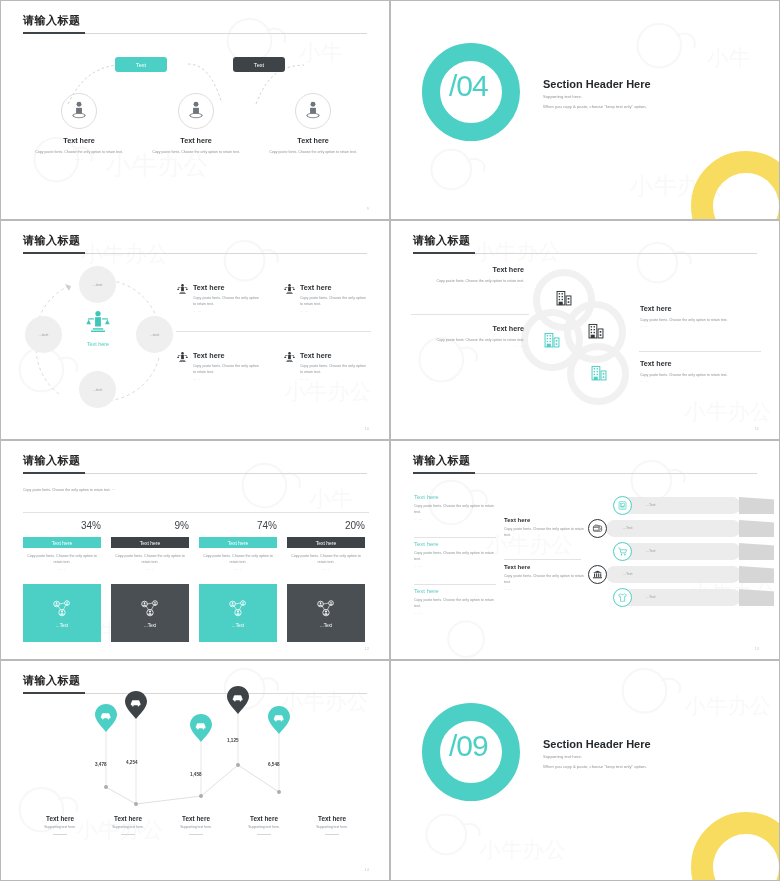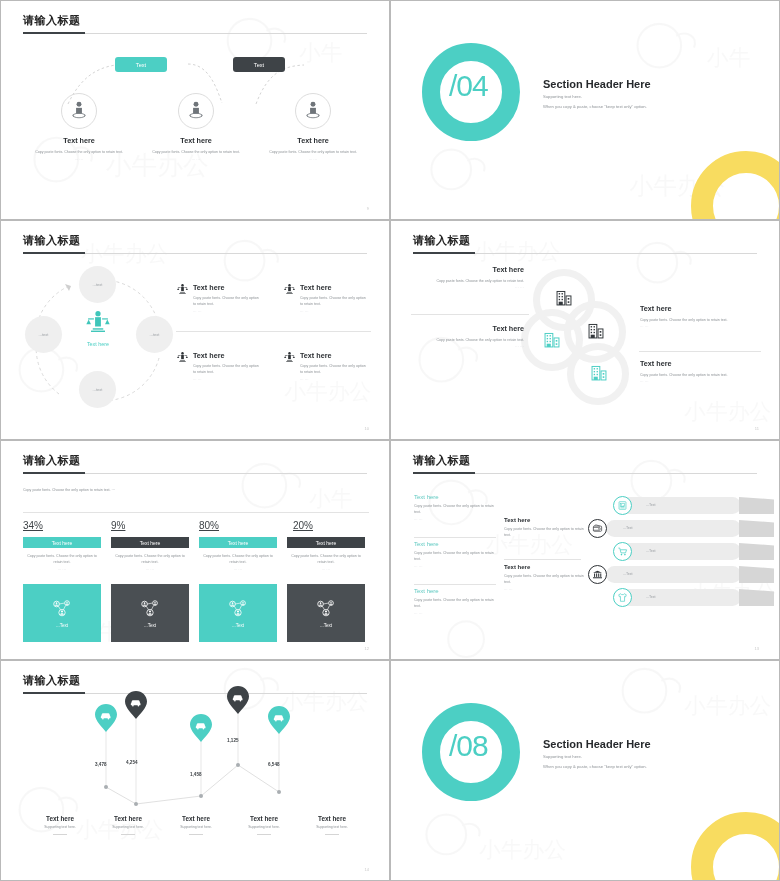--- a/index.html
+++ b/index.html
@@ -65,22 +65,22 @@
   .cellrow .txt { width:66px; }
   .divline { position:absolute; height:1px; background:#e3e3e3; }
 
   
   .ring-lite { position:absolute; border-radius:50%; border:7px solid #f1f1f1; }
   .ic-box { position:absolute; width:18px; height:18px; }
   .r-txt { position:absolute; width:110px; }
   .r-txt.right-al { text-align:right; }
 
   
-  .pct { position:absolute; width:78px; text-align:left;
-    font-size:10px; color:#3e4347;text-decoration:underline; }
+  .pct { position:absolute; width:78px; text-align:right;
+    font-size:10px; color:#3e4347; }
   .bar { position:absolute; width:78px; height:11px; display:flex;
     align-items:center; justify-content:center; font-size:5px; color:#fff; }
   .bar.teal { background:#4ccfc4; }
   .bar.dark { background:#3e4347; }
   .pdesc { position:absolute; width:78px; text-align:center; }
   .card { position:absolute; width:78px; height:58px;
     display:flex; flex-direction:column; align-items:center; justify-content:center; gap:4px; }
   .card.teal { background:#4ccfc4; }
   .card.dark { background:#4a4f53; }
   .card .cl { font-size:4.6px; color:#fff; }
@@ -461,22 +461,22 @@
     <div class="inner">
       <div class="s-title">请输入标题</div>
       <div class="s-rule"></div>
       <div class="s-rule dark"></div>
 
       <div class="body-t" style="position:absolute;left:22px;top:46px;width:100px">Copy paste fonts. Choose the only option to retain text. ···</div>
       <div class="divline" style="left:22px;top:71px;width:346px"></div>
 
       <div class="pct" style="left:22px;top:79px">34%</div>
       <div class="pct" style="left:110px;top:79px">9%</div>
-      <div class="pct" style="left:198px;top:79px">80%</div>
-      <div class="pct" style="left:292px;top:79px">20%</div>
+      <div class="pct" style="left:198px;top:79px">74%</div>
+      <div class="pct" style="left:286px;top:79px">20%</div>
 
       <div class="bar teal" style="left:22px;top:96px">
         <span>Text here</span>
         </div>
       <div class="bar dark" style="left:110px;top:96px">
         <span>Text here</span>
         </div>
       <div class="bar teal" style="left:198px;top:96px">
         <span>Text here</span>
         </div>
@@ -735,20 +735,20 @@
           <circle cx="55" cy="175" r="20"></circle>
             <path d="M71 166c11-5 20 2 17 11"></path>
         </g>
         <text x="295" y="52" font-size="22" fill="#f3f3f3" font-family="Liberation Sans">小牛办公</text>
         <text x="88" y="198" font-size="22" fill="#f3f3f3" font-family="Liberation Sans">小牛办公</text>
       </svg>
     </div>
     <div class="inner">
       <div class="ring yellow" style="width:110px;height:110px;right:-22px;bottom:-42px;z-index:1"></div>
       <div class="ring teal" style="width:98px;height:98px;left:31px;top:42px"></div>
-      <div class="secnum" style="left:58px;top:68px">/08</div>
+      <div class="secnum" style="left:58px;top:68px">/09</div>
       <div class="sec-h" style="left:152px;top:77px">Section Header Here</div>
       <div class="sec-s1" style="left:152px;top:93px">Supporting text here.</div>
       <div class="sec-s2" style="left:152px;top:103px">When you copy &amp; paste, choose "keep text only" option.</div>
     </div>
   </div>
 
 </div>
 
 </body></html>

